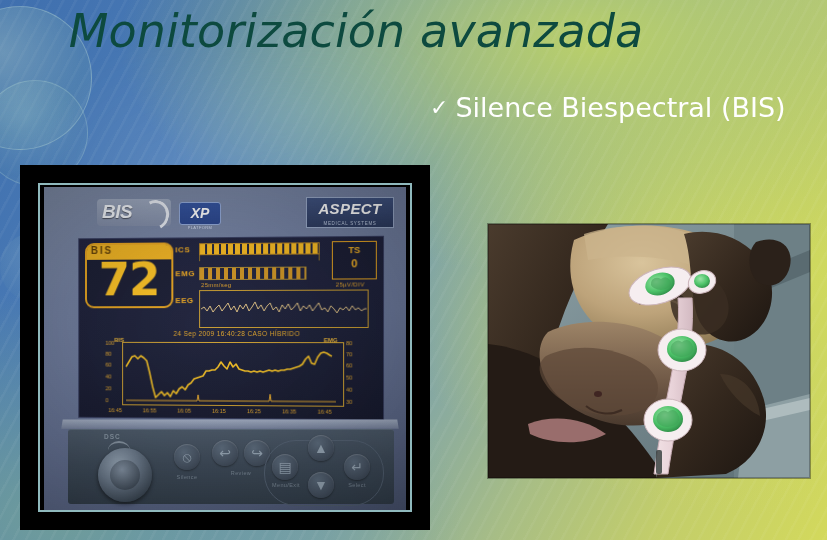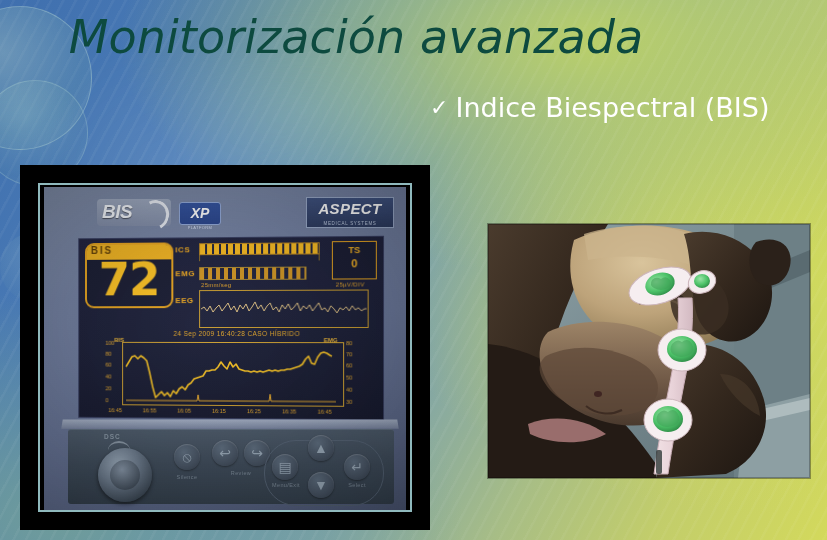--- a/index.html
+++ b/index.html
@@ -44,21 +44,21 @@
       background:radial-gradient(circle at 42% 30%, rgba(165,205,215,.20), rgba(95,150,180,.10) 66%, rgba(255,255,255,.03) 100%);
       border:1.5px solid rgba(150,210,235,.40);}
   .b4{left:118px;top:196px;width:54px;height:54px;
       background:radial-gradient(circle at 40% 34%, rgba(180,215,210,.20), rgba(110,160,170,.08) 70%, rgba(255,255,255,0) 100%);
       border:1px solid rgba(200,230,225,.20);}
   .b5{left:0px;top:232px;width:70px;height:70px;
       background:radial-gradient(circle at 44% 36%, rgba(190,220,215,.16), rgba(120,165,170,.06) 70%, rgba(255,255,255,0) 100%);}
 
   
   .title{
-    position:absolute;left:0;top:10px;width:712px;text-align:center;
+    position:absolute;left:0;top:4px;width:712px;text-align:center;
     font-family:"DejaVu Sans","Liberation Sans",sans-serif;
     font-style:italic;font-weight:400;font-size:46px;letter-spacing:.1px;
     color:#0d4a3f;white-space:nowrap;
   }
   .bullet{
     position:absolute;left:430px;top:92px;width:390px;
     color:#ffffff;font-size:27px;font-weight:400;white-space:nowrap;
     font-family:"DejaVu Sans","Liberation Sans",sans-serif;
   }
   .bullet .chk{font-size:22px;margin-right:7px;display:inline-block;vertical-align:2px;}
@@ -263,21 +263,21 @@
   <div class="bg-swirl"></div>
   <div class="bubble b1"></div>
   <div class="bubble b2"></div>
   <div class="bubble b3"></div>
   <div class="bubble b4"></div>
   <div class="bubble b5"></div>
 
   <div class="title">Monitorización avanzada</div>
 
   <div class="bullet">
-    <span class="chk">✓</span><span>Indice Biespectral (BIS)</span>
+    <span class="chk">✓</span><span>Silence Biespectral (BIS)</span>
   </div>
 
   <div class="bis-photo">
     <div class="bis-inner-frame"></div>
 
     <div class="device">
 
       <div class="logo-row">
         <div class="bis-logo">
           <span class="txt">BIS</span>

